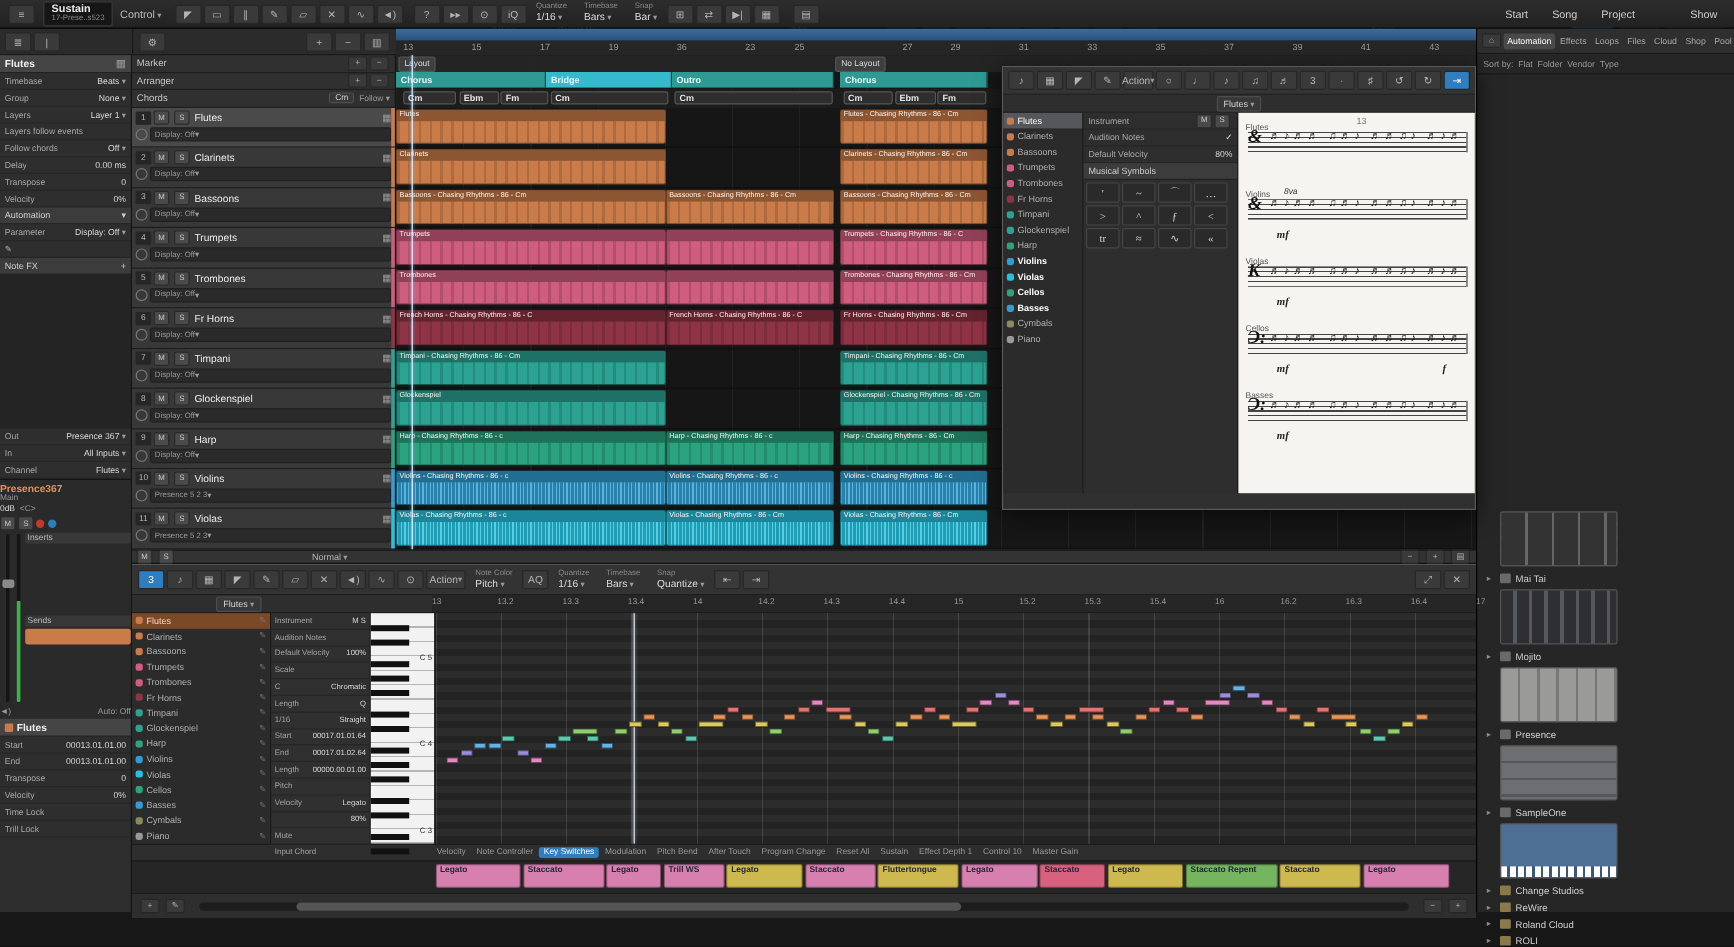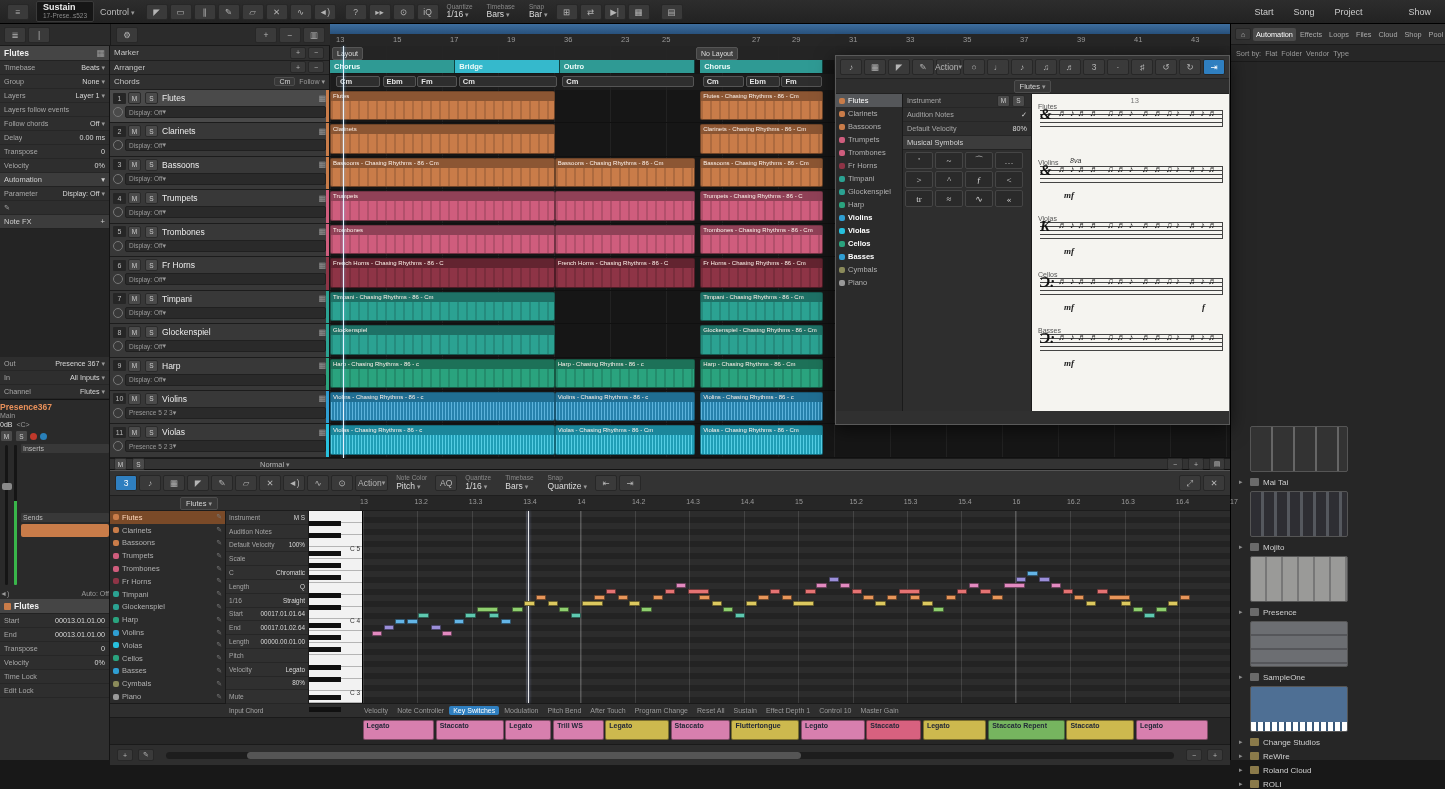--- a/index.html
+++ b/index.html
@@ -397,21 +397,21 @@
         </div>
         <div class="irow">
           <span class="l">Velocity</span>
           <span class="r">0%</span>
         </div>
         <div class="irow">
           <span class="l">Time Lock</span>
           <span class="r"></span>
         </div>
         <div class="irow">
-          <span class="l">Edit Lock</span>
+          <span class="l">Trill Lock</span>
           <span class="r"></span>
         </div>
       </div>
   </aside>
 
   <section id="laneheads" class="abs">
     <div class="lanehead">
       <span class="l">Marker</span>
       <span class="ib mini">+</span>
       <span class="ib mini">−</span>

